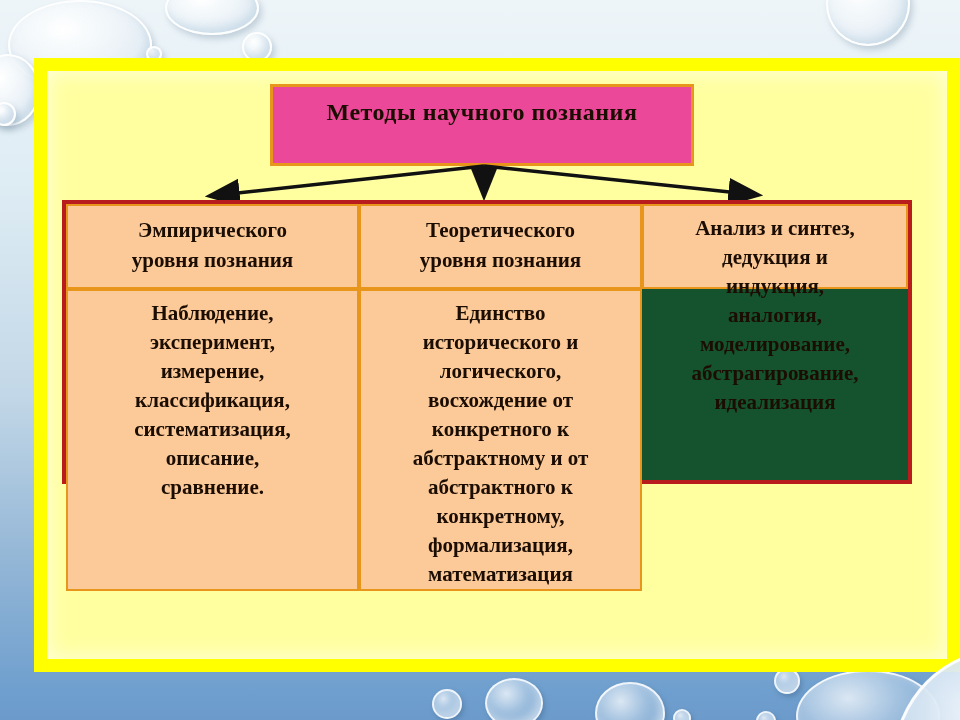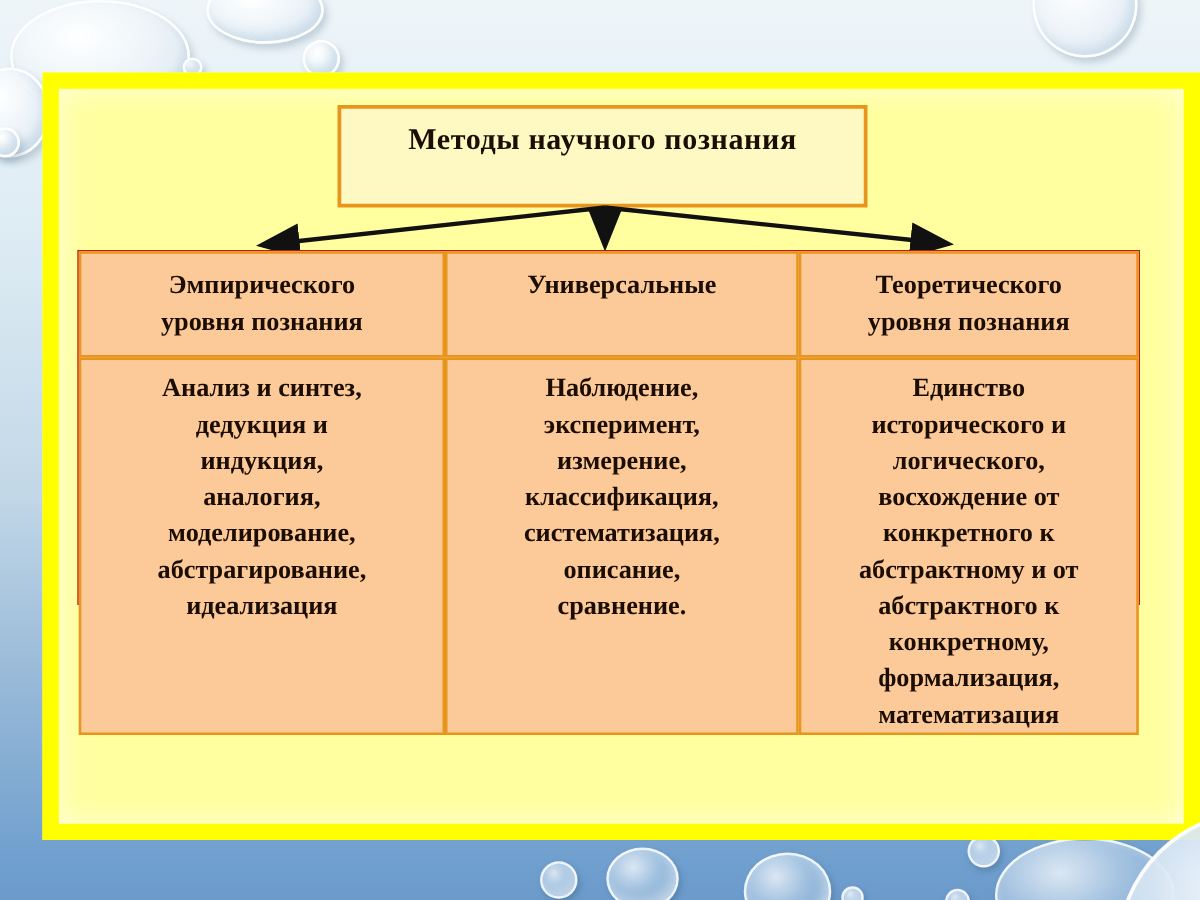--- a/index.html
+++ b/index.html
@@ -24,30 +24,30 @@
     border:3px solid rgba(255,255,255,.9);
     box-shadow:inset -6px -8px 14px rgba(255,255,255,.5);
   }
   .slide{
     position:absolute;left:34px;top:58px;width:926px;height:614px;
     box-sizing:border-box;border:13px solid #ffff00;background:#ffffa0;
     box-shadow:inset 0 0 22px rgba(255,255,255,.65);
   }
   .title-box{
     position:absolute;left:270px;top:84px;width:424px;height:82px;
-    box-sizing:border-box;border:3px solid #e8951c;background:#fef9c3;
+    box-sizing:border-box;border:3px solid #e8951c;background:#ec4899;
     text-align:center;padding-top:12px;
     font-weight:bold;font-size:24px;color:#1c0d03;letter-spacing:.5px;
   }
   .arrows{position:absolute;left:0;top:0;width:960px;height:720px;pointer-events:none;}
   .methods-table{
     position:absolute;left:62px;top:200px;width:850px;height:284px;
-    box-sizing:border-box;border:1px solid #b91c1c;
+    box-sizing:border-box;border:4px solid #b91c1c;
     display:grid;grid-template-columns:293px 283px 1fr;grid-template-rows:85px 1fr;
-    background:#ef4444;
+    background:#14532d;
   }
   .cell{
     box-sizing:border-box;border:2px solid #e8951c;background:#fbca98;
     text-align:center;color:#1c0d03;font-weight:bold;white-space:pre-line;
   }
   .cell.header{font-size:21px;line-height:30px;padding-top:9px;}
   .cell.body{font-size:21px;line-height:29px;padding-top:8px;}
 </style>
 </head>
 <body>
@@ -82,21 +82,20 @@
     </marker>
   </defs>
   <line x1="484" y1="166" x2="210" y2="196" stroke="#111111" stroke-width="3.5" marker-end="url(#ah)"></line>
   <line x1="484" y1="166" x2="484" y2="196" stroke="#111111" stroke-width="3.5" marker-end="url(#ah)"></line>
   <line x1="484" y1="166" x2="758" y2="195" stroke="#111111" stroke-width="3.5" marker-end="url(#ah)"></line>
 </svg>
 
 <div class="methods-table">
   <div class="cell header">Эмпирического
 уровня познания</div>
-  <div class="cell header">Универсальные</div>
   <div class="cell header">Теоретического
 уровня познания</div>
   <div class="cell body">Анализ и синтез,
 дедукция и
 индукция,
 аналогия,
 моделирование,
 абстрагирование,
 идеализация</div>
   <div class="cell body">Наблюдение,

